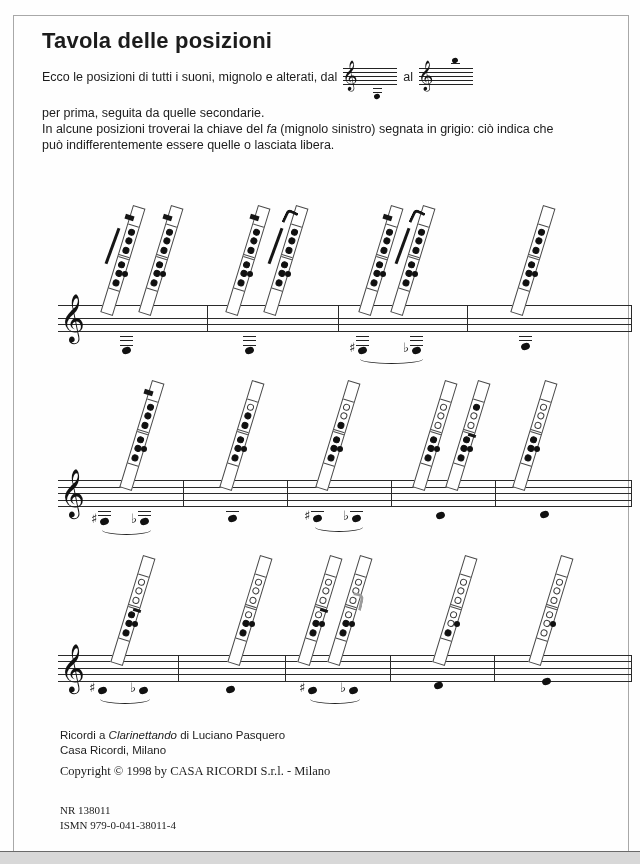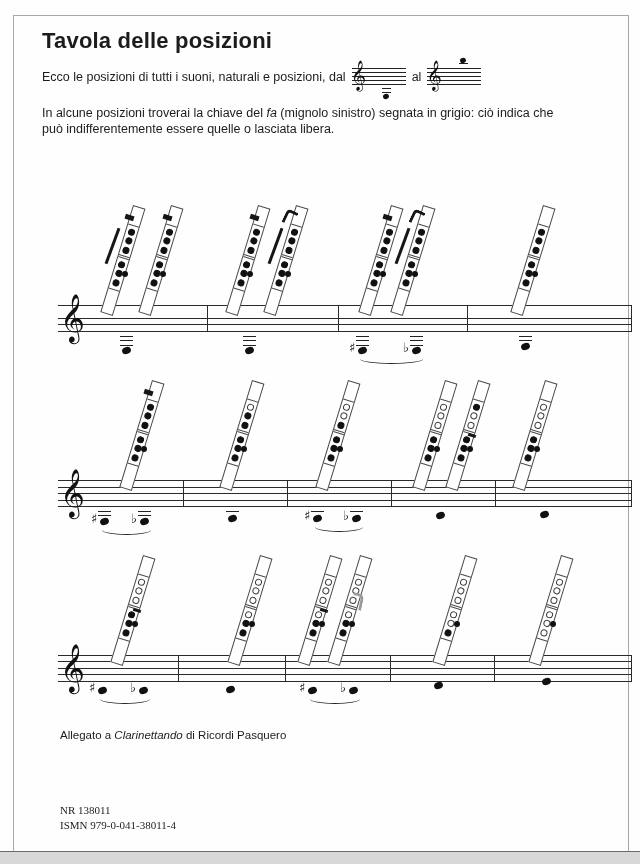--- a/index.html
+++ b/index.html
@@ -49,36 +49,37 @@
 </style>
 </head>
 <body>
 
 <div class="page">
   <div class="frame"></div>
 
   <div class="title">Tavola delle posizioni</div>
 
   <div class="intro">
-    <span class="t">Ecco le posizioni di tutti i suoni, naturali e posizioni, dal</span>
+    <span class="t">Ecco le posizioni di tutti i suoni, mignolo e alterati, dal</span>
     <span class="mstaff">
       <span class="mclef">𝄞</span>
       <span class="mledger" style="left:30px;top:20px;"></span>
       <span class="mledger" style="left:30px;top:24px;"></span>
       <span class="mnote" style="left:31px;top:26px;"></span>
     </span>
     <span class="t">al</span>
     <span class="mstaff">
       <span class="mclef">𝄞</span>
       <span class="mledger" style="left:32px;top:-5px;"></span>
       <span class="mnote" style="left:33px;top:-10px;"></span>
     </span>
   </div>
 
   <div class="para">
+    <div><span>per prima, seguita da quelle secondarie.</span></div>
     <div><span>In alcune posizioni troverai la chiave del </span><i>fa</i><span> (mignolo sinistro) segnata in grigio: ciò indica che</span></div>
     <div><span>può indifferentemente essere quelle o lasciata libera.</span></div>
   </div>
 
   <div id="chart">
       <div class="staff" style="left: 58px; top: 305px; width: 574px;"></div>
       <div class="clef" style="left: 60px; top: 296px;">𝄞</div>
       <div class="barline" style="left: 207px; top: 305px;"></div>
       <div class="barline" style="left: 338px; top: 305px;"></div>
       <div class="barline" style="left: 467px; top: 305px;"></div>
@@ -428,24 +429,26 @@
           <div class="hole open"></div>
           <div class="hole open"></div>
           <div class="hole open"></div>
           <div class="tfoot"></div>
         </div>
         <div class="sdot"></div>
       </div>
     </div>
 
   <div class="foot1">
-    <div><span>Allegato a </span><i>Clarinettando</i><span> di Ricordi Pasquero</span></div>
+    <div><span>Ricordi a </span><i>Clarinettando</i><span> di Luciano Pasquero</span></div>
+    <div>Casa Ricordi, Milano</div>
   </div>
 
   <div class="foot2">
+    <div>Copyright © 1998 by CASA RICORDI S.r.l. - Milano</div>
   </div>
 
   <div class="foot3">
     <div>NR 138011</div>
     <div>ISMN 979-0-041-38011-4</div>
   </div>
 
 
   <div class="band"></div>
 </div>

